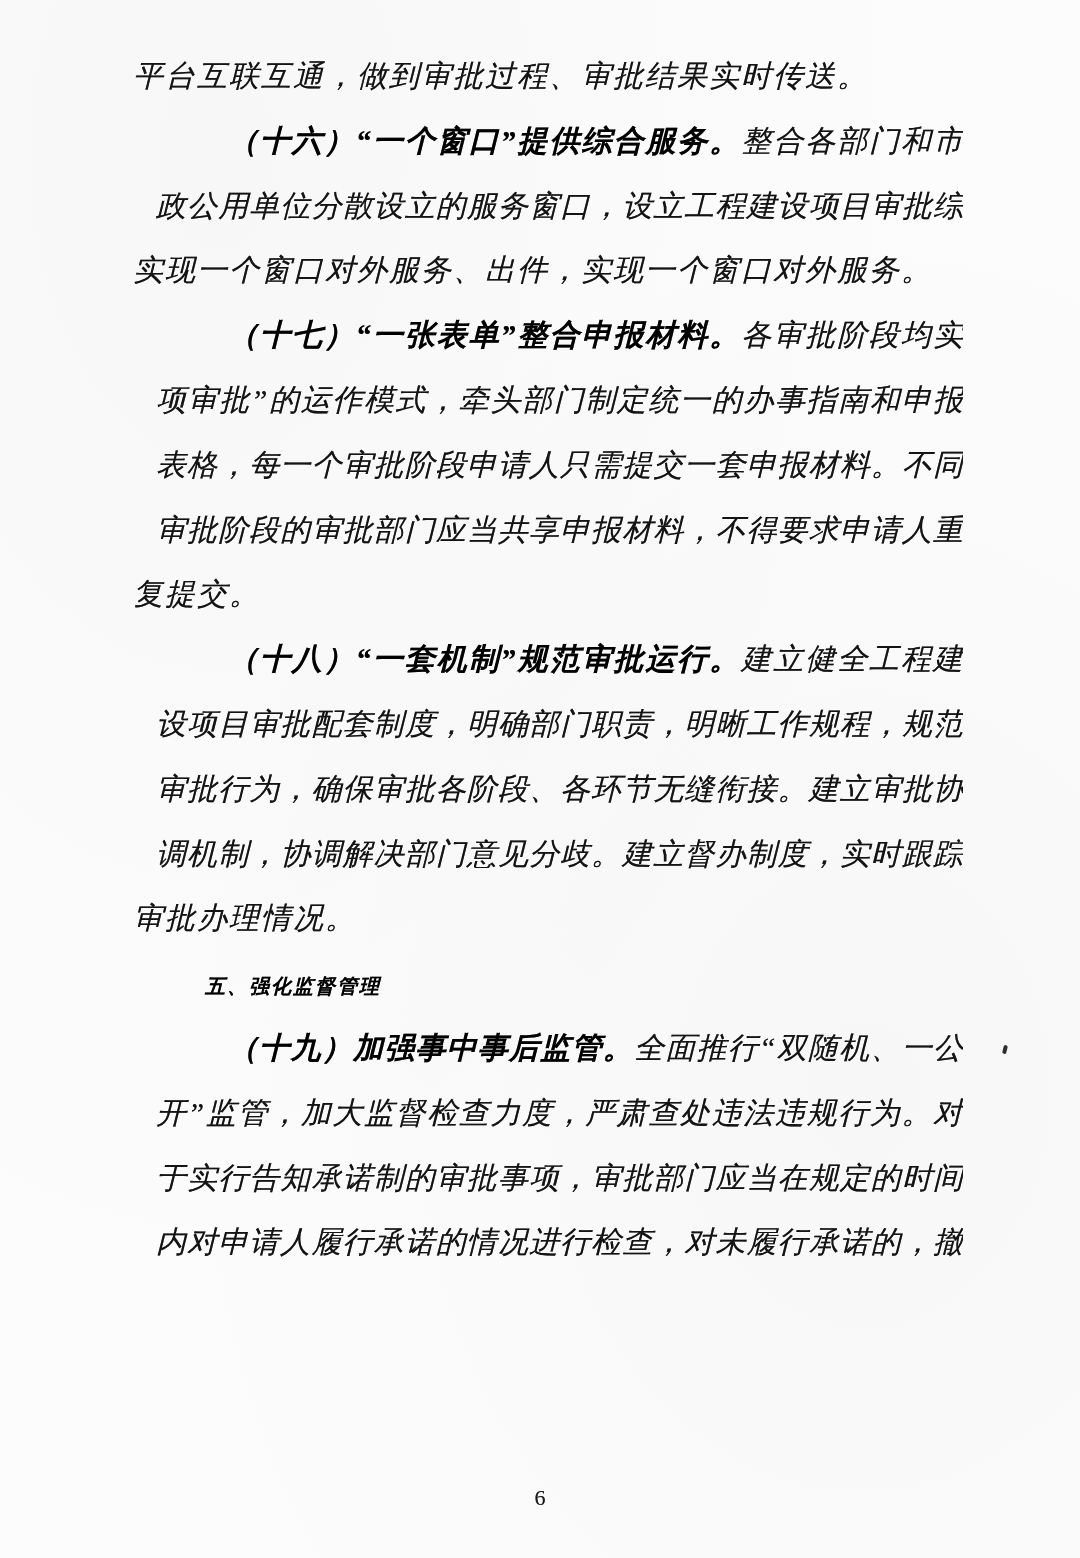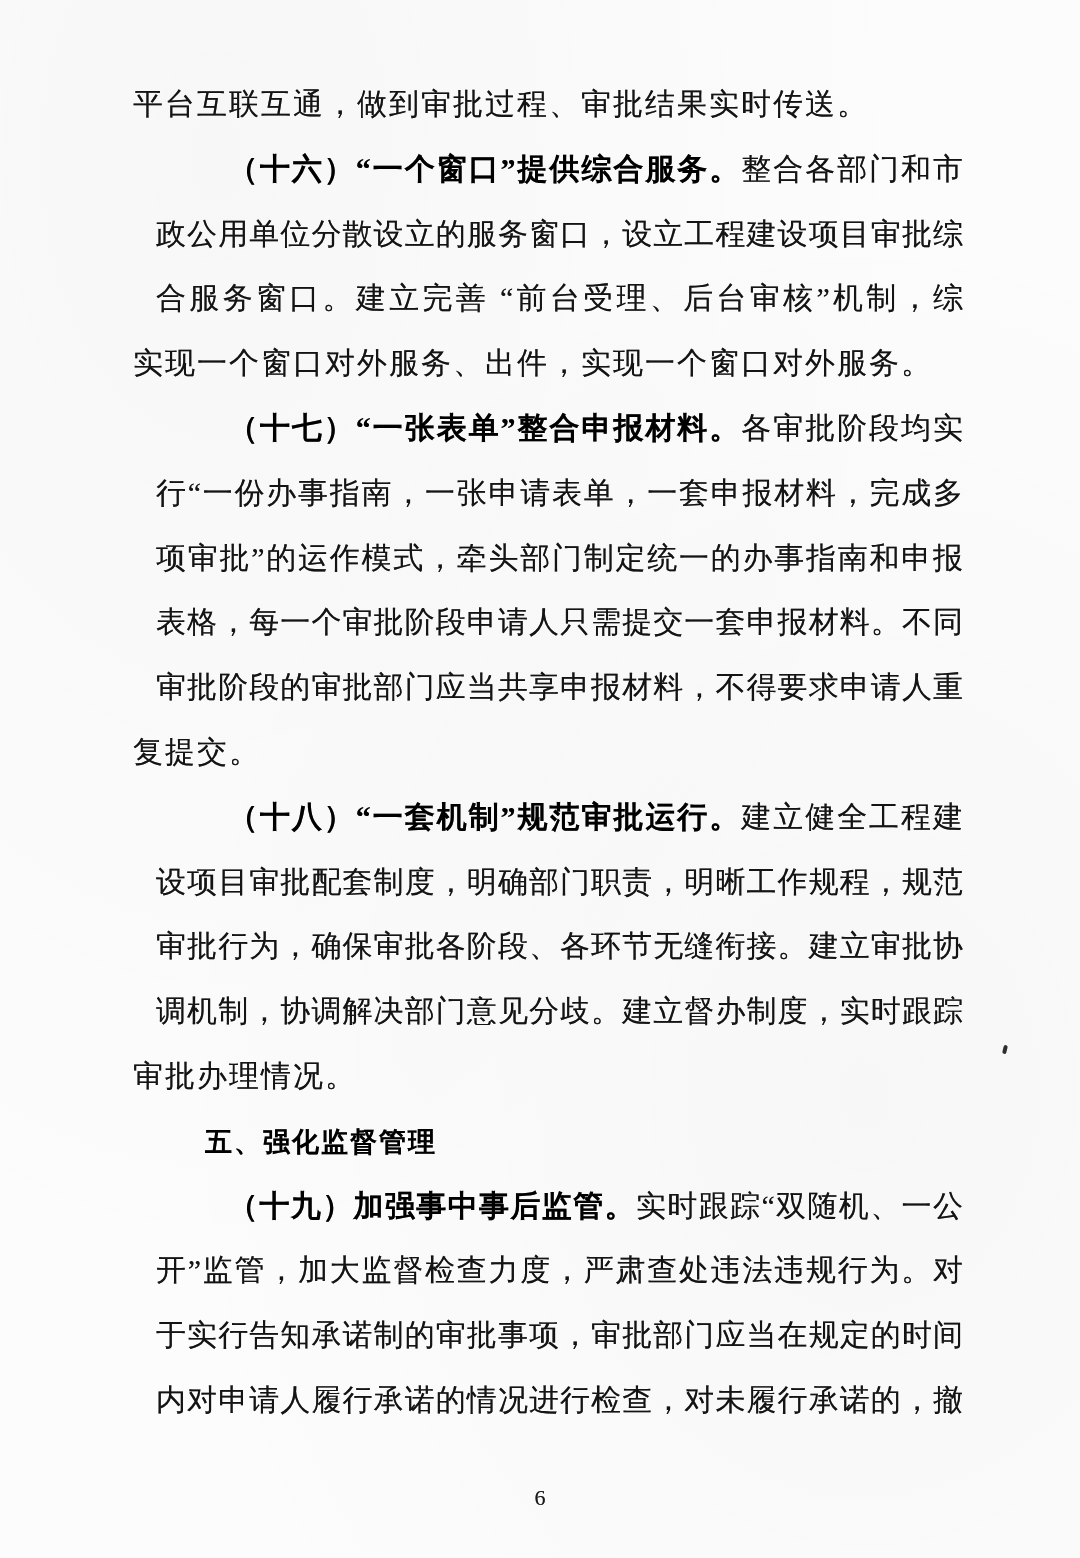--- a/index.html
+++ b/index.html
@@ -20,22 +20,23 @@
     position: absolute;
     inset: 0;
     background:
       radial-gradient(ellipse at 20% 10%, rgba(0,0,0,0.02), transparent 60%),
       radial-gradient(ellipse at 80% 70%, rgba(0,0,0,0.02), transparent 60%);
     pointer-events: none;
   }
   .doc {
     position: absolute;
     left: 133px;
-    top: 72px;
+    top: 44px;
     width: 830px;
+    font-style: italic;
   }
   .line {
     height: 64.8px;
     line-height: 64.8px;
     font-size: 30px;
     letter-spacing: 2px;
     color: #141414;
     white-space: nowrap;
     text-shadow: 0 0 0.6px rgba(0,0,0,0.55);
     overflow: hidden;
@@ -48,21 +49,21 @@
     margin-left: 23px;
   }
   .line.indent {
     padding-left: 72px;
   }
   .lead {
     font-weight: bold;
     color: #000;
   }
   .heading .lead {
-    font-size: 27px;
+    font-size: 20px;
   }
   .page-number {
     position: absolute;
     left: 0;
     top: 1485px;
     width: 1080px;
     text-align: center;
     font-size: 22px;
     color: #1a1a1a;
     text-shadow: 0 0 0.5px rgba(0,0,0,0.5);
@@ -78,34 +79,32 @@
     transform: rotate(14deg);
   }
 </style>
 </head>
 <body>
 
 <div class="doc">
   <div class="line"><span class="lead"></span><span>平台互联互通，做到审批过程、审批结果实时传送。</span></div>
   <div class="line justify indent"><span class="lead">（十六）“一个窗口”提供综合服务。</span><span>整合各部门和市</span></div>
   <div class="line justify"><span class="lead"></span><span>政公用单位分散设立的服务窗口，设立工程建设项目审批综</span></div>
-  <div class="line justify"><span class="lead"></span><span>合服务窗口。建立完善 “前台受理、后台审核”机制，综</span></div>
   <div class="line"><span class="lead"></span><span>实现一个窗口对外服务、出件，实现一个窗口对外服务。</span></div>
   <div class="line justify indent"><span class="lead">（十七）“一张表单”整合申报材料。</span><span>各审批阶段均实</span></div>
-  <div class="line justify"><span class="lead"></span><span>行“一份办事指南，一张申请表单，一套申报材料，完成多</span></div>
   <div class="line justify"><span class="lead"></span><span>项审批”的运作模式，牵头部门制定统一的办事指南和申报</span></div>
   <div class="line justify"><span class="lead"></span><span>表格，每一个审批阶段申请人只需提交一套申报材料。不同</span></div>
   <div class="line justify"><span class="lead"></span><span>审批阶段的审批部门应当共享申报材料，不得要求申请人重</span></div>
   <div class="line"><span class="lead"></span><span>复提交。</span></div>
   <div class="line justify indent"><span class="lead">（十八）“一套机制”规范审批运行。</span><span>建立健全工程建</span></div>
   <div class="line justify"><span class="lead"></span><span>设项目审批配套制度，明确部门职责，明晰工作规程，规范</span></div>
   <div class="line justify"><span class="lead"></span><span>审批行为，确保审批各阶段、各环节无缝衔接。建立审批协</span></div>
   <div class="line justify"><span class="lead"></span><span>调机制，协调解决部门意见分歧。建立督办制度，实时跟踪</span></div>
   <div class="line"><span class="lead"></span><span>审批办理情况。</span></div>
   <div class="line indent heading"><span class="lead">五、强化监督管理</span><span></span></div>
-  <div class="line justify indent"><span class="lead">（十九）加强事中事后监管。</span><span>实时跟踪“双随机、一公</span></div>
+  <div class="line justify indent"><span class="lead">（十九）加强事中事后监管。</span><span>全面推行“双随机、一公</span></div>
   <div class="line justify"><span class="lead"></span><span>开”监管，加大监督检查力度，严肃查处违法违规行为。对</span></div>
   <div class="line justify"><span class="lead"></span><span>于实行告知承诺制的审批事项，审批部门应当在规定的时间</span></div>
   <div class="line justify"><span class="lead"></span><span>内对申请人履行承诺的情况进行检查，对未履行承诺的，撤</span></div>
 </div>
 
 <div class="page-number">6</div>
 <div class="scan-artifact"></div>
 
 </body></html>

